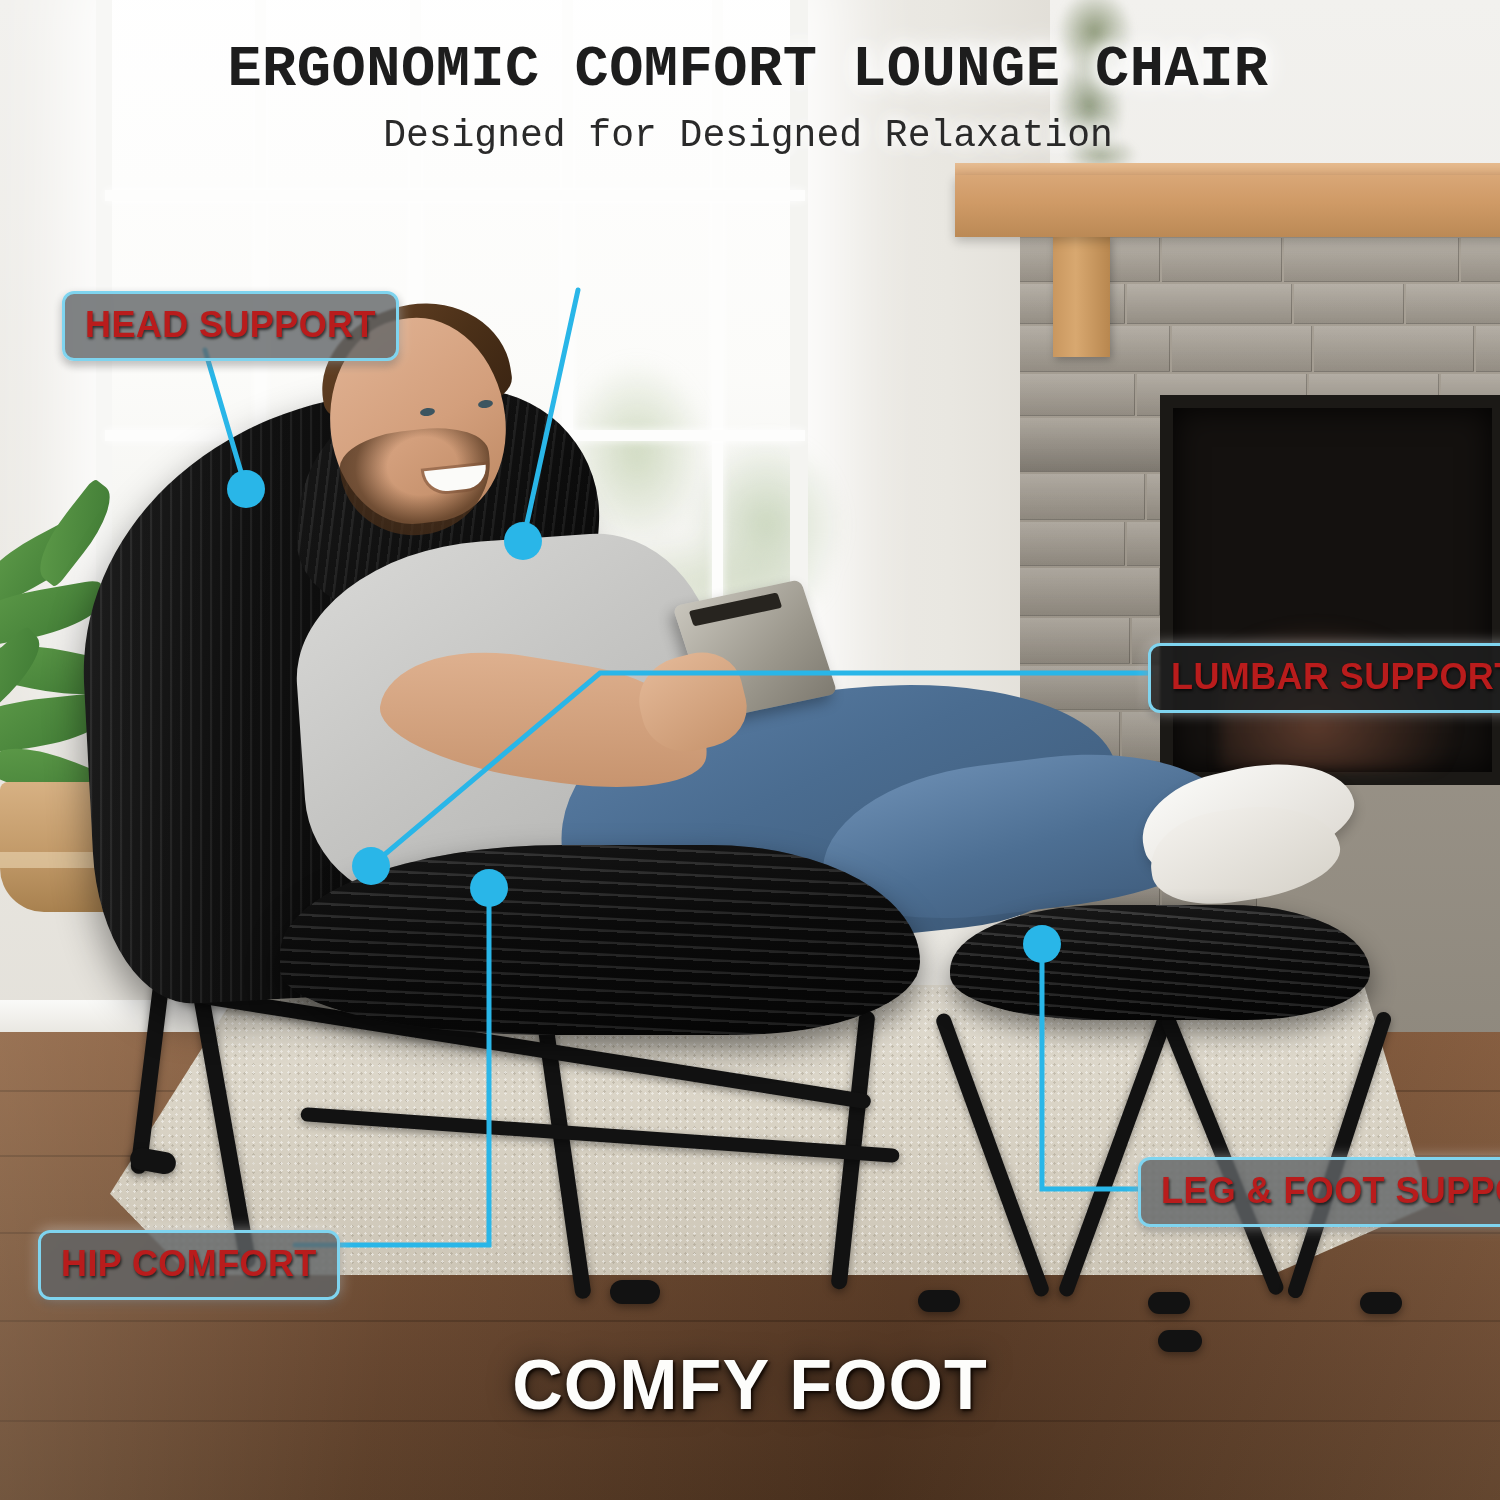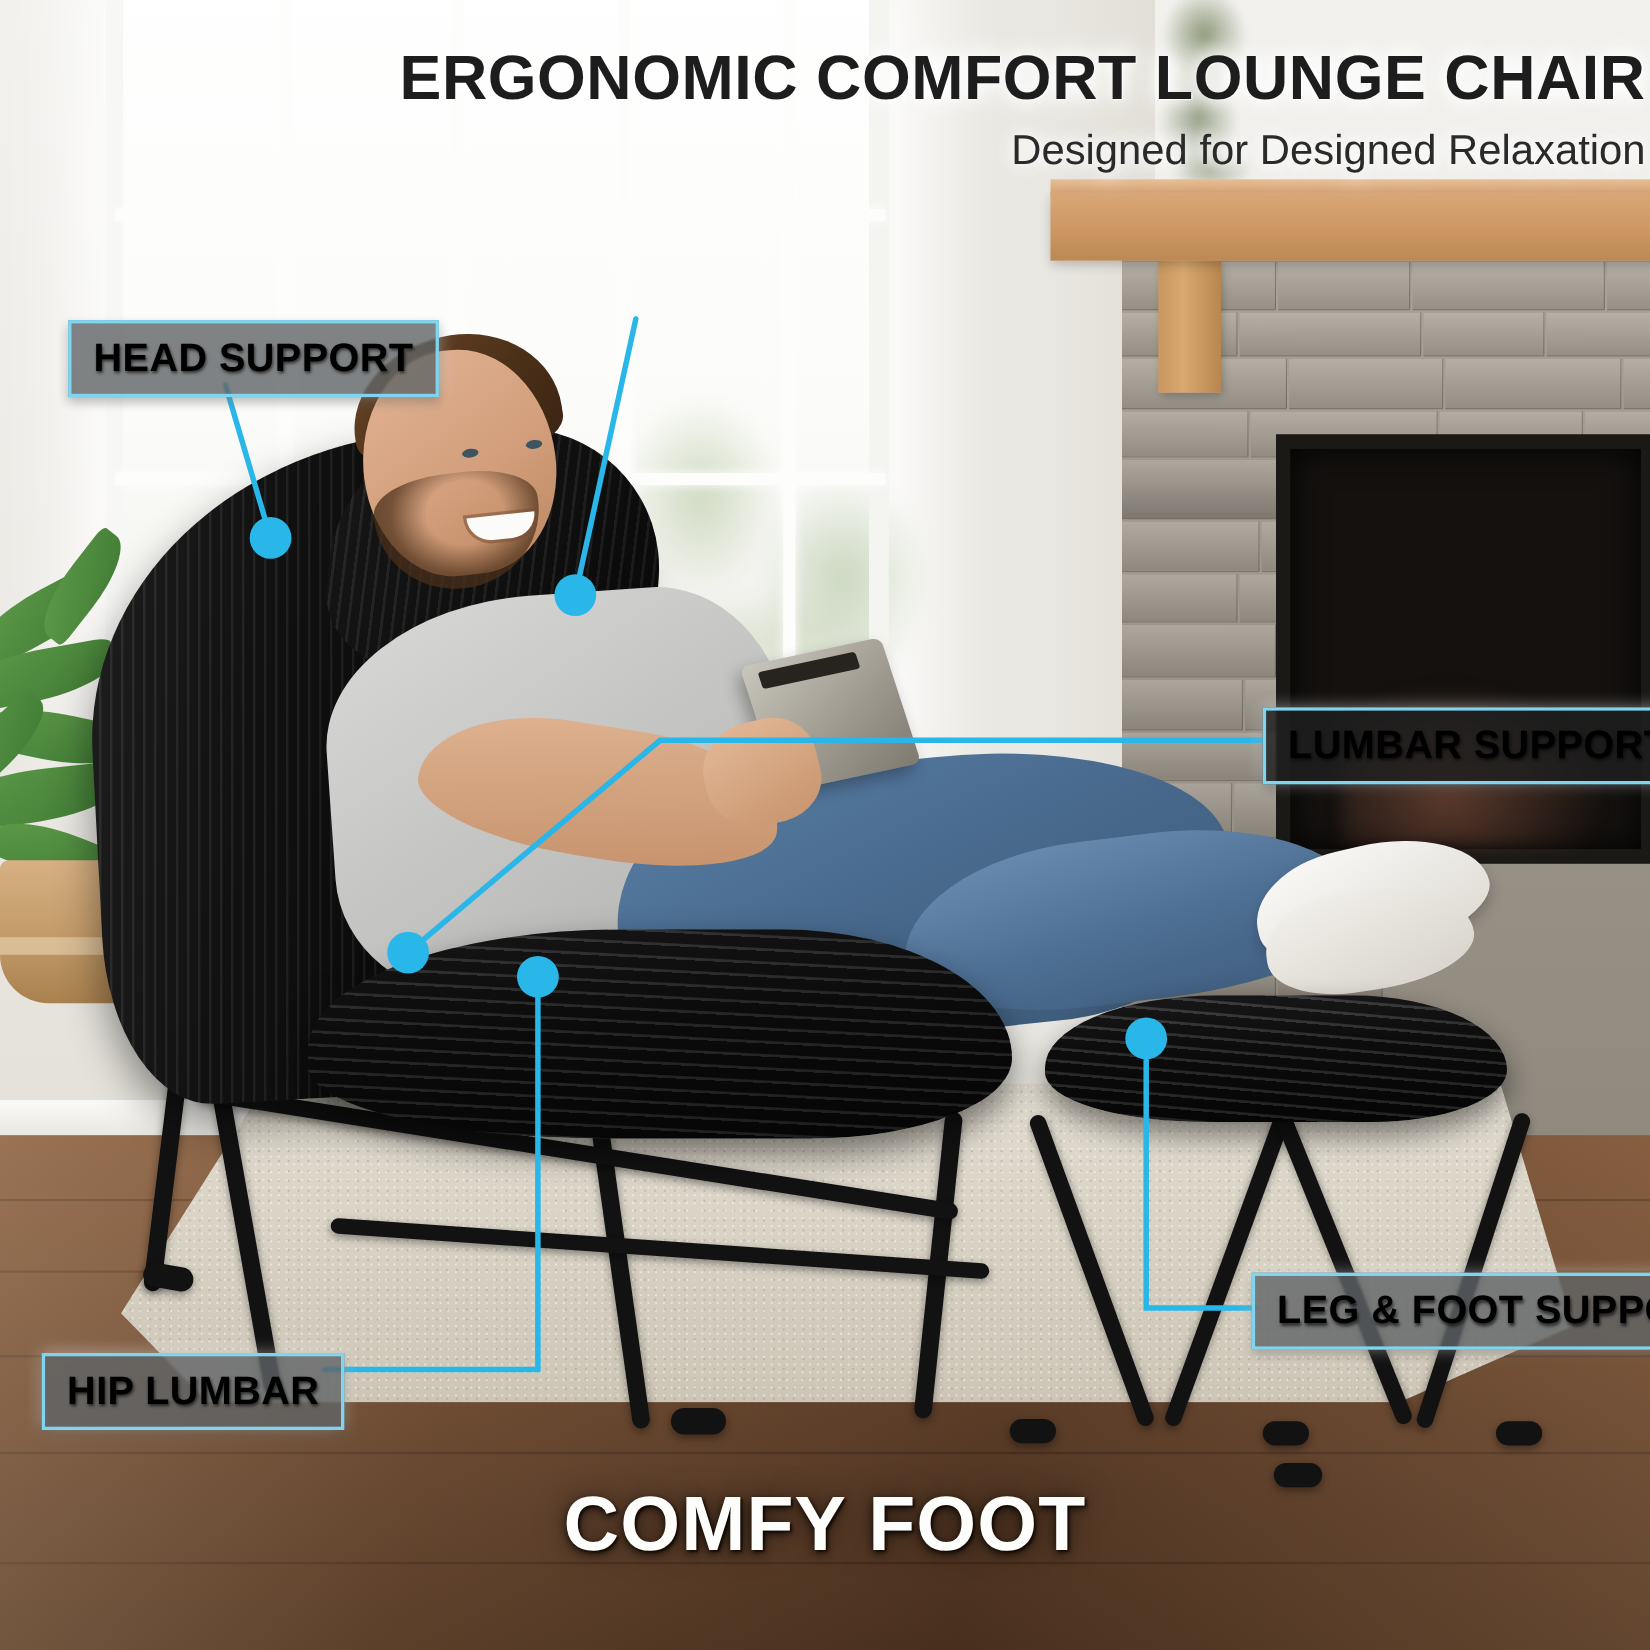--- a/index.html
+++ b/index.html
@@ -295,21 +295,21 @@
     box-shadow:0 12px 26px rgba(0,0,0,.48);
   }
   .ott-ribs {
     position:absolute; inset:0; border-radius:inherit;
     background: repeating-linear-gradient(5deg,
       rgba(255,255,255,.10) 0px, rgba(255,255,255,.10) 2px,
       rgba(0,0,0,.42) 3px, rgba(0,0,0,.42) 11px);
   }
 
   
-  .hdr { position:absolute; left:0; top:38px; width:1496px; text-align:right; }
+  .hdr { position:absolute; left:0; top:38px; width:1496px; text-align:center;font-family:Liberation Mono, monospace; }
   .hdr h1 {
     font-size:57px; font-weight:bold; letter-spacing:.5px; color:#1d1d1d;
     text-shadow: 0 0 14px #fff, 0 0 24px #fff, 0 0 34px rgba(255,255,255,.95), 1px 1px 0 rgba(255,255,255,.8);
   }
   .hdr h2 {
     margin-top:12px; font-size:38px; font-weight:normal; color:#2a2a2a;
     text-shadow: 0 0 12px #fff, 0 0 22px #fff, 0 0 30px rgba(255,255,255,.9);
   }
 
   
@@ -321,23 +321,23 @@
   .brand .b2 {
     margin-top:6px; font-size:35px; color:#fbfaf7;
     text-shadow: 0 2px 6px rgba(0,0,0,.8), 0 0 18px rgba(0,0,0,.55);
   }
 
   
   .callout {
     position:absolute;
     background: rgba(96,100,102,.80);
     border:3px solid #7fd4ef;
-    border-radius:0;
+    border-radius:12px;
     padding:10px 20px 12px 20px;
-    color:#000000;
+    color:#b91c1c;
     font-size:36px; font-weight:bold; letter-spacing:.4px;
     white-space:nowrap;
     text-shadow: 1px 2px 3px rgba(0,0,0,.65);
     box-shadow: 0 0 14px rgba(255,255,255,.45), 0 4px 10px rgba(0,0,0,.35);
     backdrop-filter: blur(1px);
   }
   .callout.dark { background: rgba(32,32,32,.82); }
 
   svg.conns { position:absolute; inset:0; width:1500px; height:1500px; pointer-events:none; }
 </style>
@@ -515,21 +515,21 @@
   <div class="hdr">
     <h1>ERGONOMIC COMFORT LOUNGE CHAIR</h1>
     <h2>Designed for Designed Relaxation</h2>
   </div>
 
   <div class="callout" style="left:62px;  top:291px;">HEAD SUPPORT</div>
 
 
   <div class="callout dark" style="left:1148px; top:643px;">LUMBAR SUPPORT</div>
 
-  <div class="callout" style="left:38px;  top:1230px;">HIP LUMBAR</div>
+  <div class="callout" style="left:38px;  top:1230px;">HIP COMFORT</div>
 
   <div class="callout" style="left:1138px; top:1157px;">LEG &amp; FOOT SUPPORT</div>
 
   <div class="brand">
     <div class="b1">COMFY FOOT</div>
   </div>
 
 </div>
 
 </body></html>

